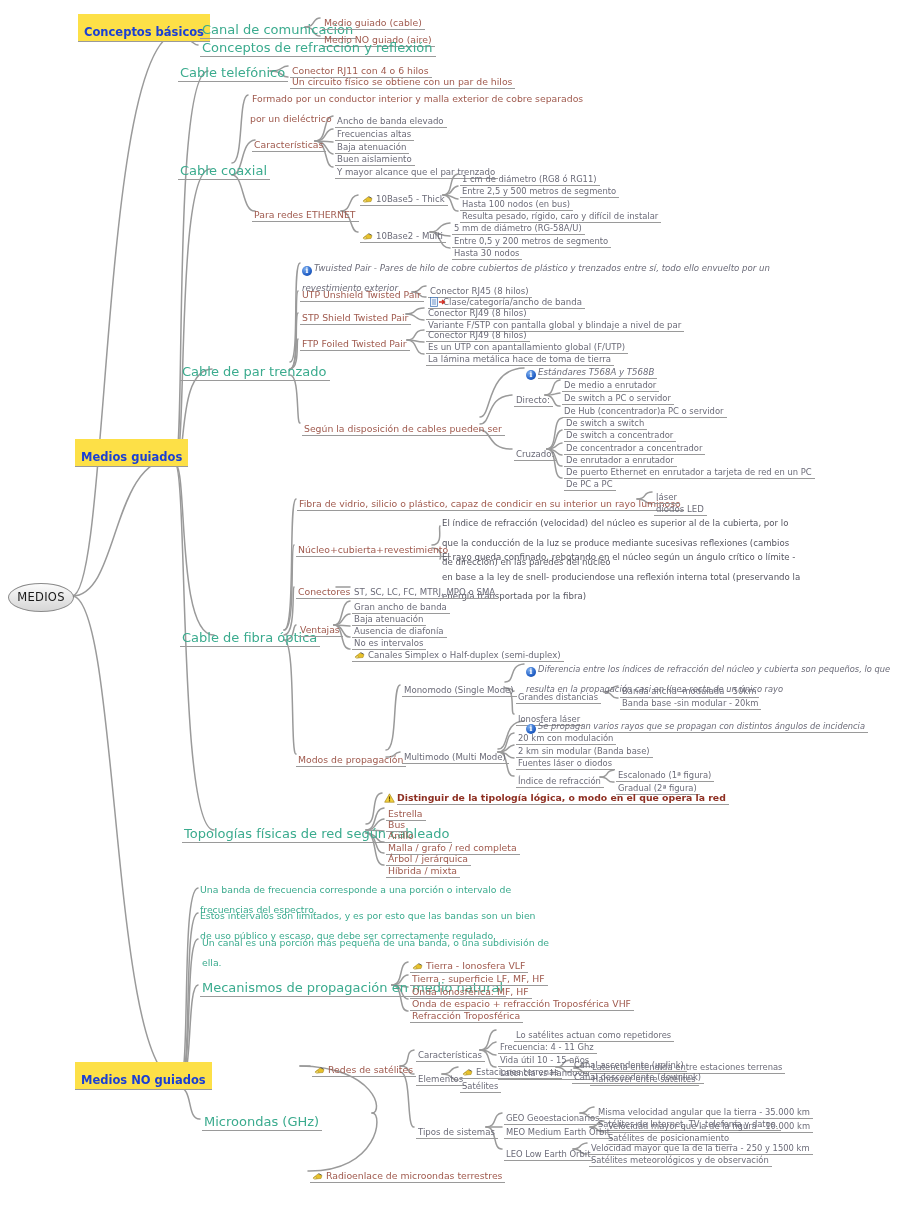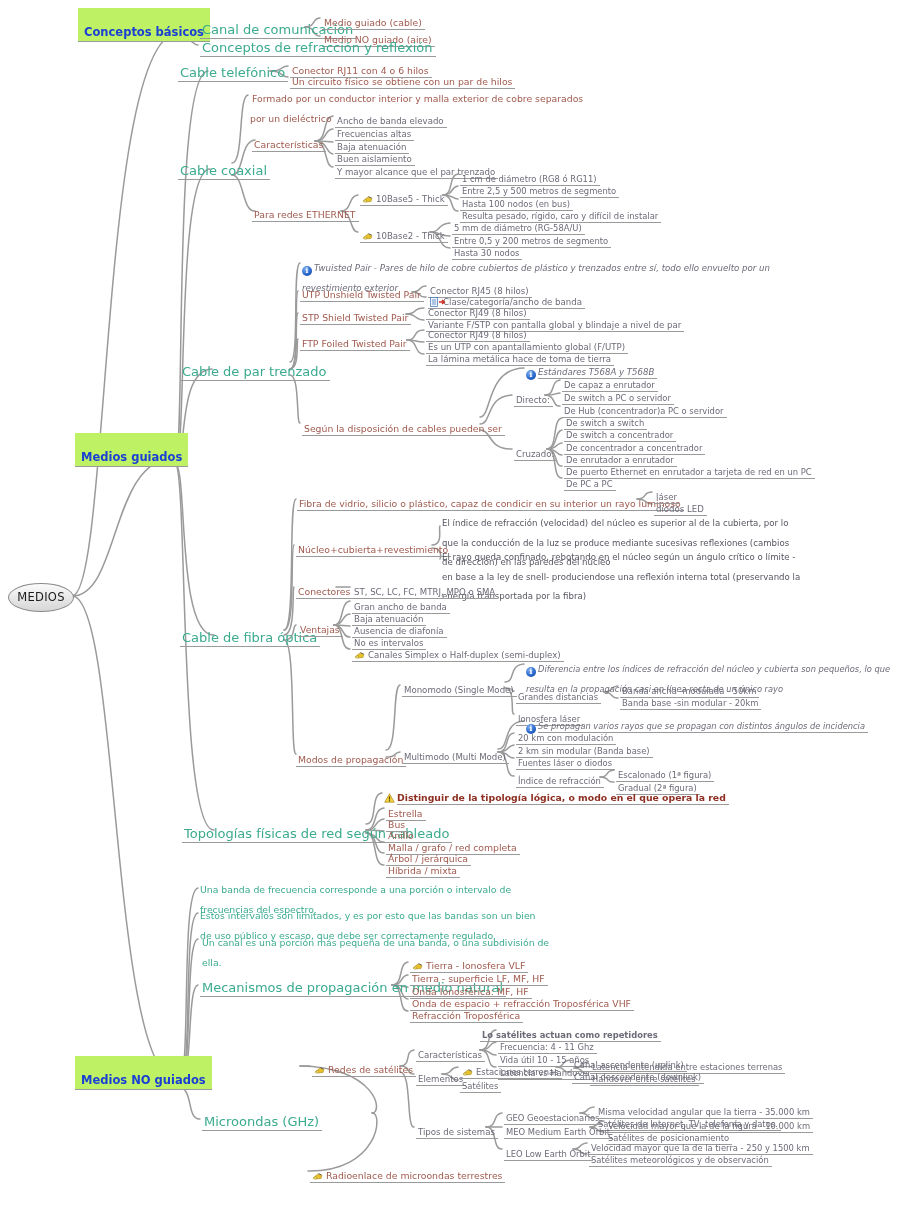--- a/index.html
+++ b/index.html
@@ -17,21 +17,21 @@
     left:8px;top:583px;width:64px;height:27px;
     border:1.4px solid #8a8a8a;border-radius:50%;
     background:linear-gradient(to bottom,#fbfbfb 0%,#eaeaea 45%,#d6d6d6 100%);
     text-align:center;line-height:27px;font-size:11.5px;color:#1a1a1a;
     letter-spacing:.3px;
   }
 
   
   .lvl1{
     font-size:11.5px;font-weight:bold;color:#1a3fd4;
-    background:#bef264;padding:17px 6px 2px 6px;
+    background:#fde047;padding:11px 6px 2px 6px;
     border-bottom:1.6px solid #9a9a9a;
   }
   
   .lvl2{font-size:13px;color:#3bab8e;border-bottom:1.5px solid #9a9a9a;padding:0 3px 1px 2px;}
   
   .lvl3{font-size:9.3px;color:#a05a4e;border-bottom:1.2px solid #9a9a9a;padding:0 3px 1px 2px;}
   
   .lvl4{font-size:8.6px;color:#6b6b78;border-bottom:1.1px solid #9a9a9a;padding:0 3px 1px 2px;}
   
   .lvl5{font-size:8.4px;color:#6b6b78;border-bottom:1.1px solid #9a9a9a;padding:0 3px 1px 2px;}
@@ -300,21 +300,21 @@
 </div>
 <div class="node" style="left:460px;top:205px;">
   <span class="lvl5">Resulta pesado, rígido, caro y difícil de instalar</span>
 </div>
 
 <div class="node" style="left:360px;top:225px;">
   <span class="lvl4"><span class="ico ico-hand"><svg width="12" height="10" viewBox="0 0 12 10">
             <path d="M1.5 6.5 L6 3 L10 4.5 L9 7.5 L3 8 Z" fill="#e8c12a" stroke="#9a7c10" stroke-width=".5"></path>
             <path d="M1 7 L4 5.5 L5 7.5 L2 8.2 Z" fill="#f3df7a" stroke="#9a7c10" stroke-width=".4"></path>
             <path d="M6.5 2.5 L9.5 4" stroke="#4a4a4a" stroke-width=".8"></path>
-          </svg></span><span>10Base2 - Thick</span></span>
+          </svg></span><span>10Base2 - Multi</span></span>
 </div>
 <div class="node" style="left:452px;top:217px;">
   <span class="lvl5">5 mm de diámetro (RG-58A/U)</span>
 </div>
 <div class="node" style="left:452px;top:230px;">
   <span class="lvl5">Entre 0,5 y 200 metros de segmento</span>
 </div>
 <div class="node" style="left:452px;top:242px;">
   <span class="lvl5">Hasta 30 nodos</span>
 </div>
@@ -367,21 +367,21 @@
 <div class="node" style="left:302px;top:418px;">
   <span class="lvl3">Según la disposición de cables pueden ser</span>
 </div>
 <div class="node" style="left:526px;top:361px;">
   <span class="ico ico-info">i</span><span class="ital" style="font-size:8.6px;color:#6b6b78;border-bottom:1.1px solid #9a9a9a;padding:0 3px 1px 0;">Estándares T568A y T568B</span>
 </div>
 <div class="node" style="left:514px;top:389px;">
   <span class="lvl4">Directo:</span>
 </div>
 <div class="node" style="left:562px;top:374px;">
-  <span class="lvl5">De capaz a enrutador</span>
+  <span class="lvl5">De medio a enrutador</span>
 </div>
 <div class="node" style="left:562px;top:387px;">
   <span class="lvl5">De switch a PC o servidor</span>
 </div>
 <div class="node" style="left:562px;top:400px;">
   <span class="lvl5">De Hub (concentrador)a PC o servidor</span>
 </div>
 <div class="node" style="left:514px;top:443px;">
   <span class="lvl4">Cruzado:</span>
 </div>
@@ -576,21 +576,21 @@
   <span class="lvl3"><span class="ico ico-hand"><svg width="12" height="10" viewBox="0 0 12 10">
             <path d="M1.5 6.5 L6 3 L10 4.5 L9 7.5 L3 8 Z" fill="#e8c12a" stroke="#9a7c10" stroke-width=".5"></path>
             <path d="M1 7 L4 5.5 L5 7.5 L2 8.2 Z" fill="#f3df7a" stroke="#9a7c10" stroke-width=".4"></path>
             <path d="M6.5 2.5 L9.5 4" stroke="#4a4a4a" stroke-width=".8"></path>
           </svg></span><span>Redes de satélites</span></span>
 </div>
 
 <div class="node" style="left:416px;top:1044px;">
   <span class="lvl4">Características</span>
 </div>
-<div class="node" style="left:480px;top:1024px;font-weight:bold;">
+<div class="node" style="left:514px;top:1024px;">
   <span class="lvl5">Lo satélites actuan como repetidores</span>
 </div>
 <div class="node" style="left:498px;top:1036px;">
   <span class="lvl5">Frecuencia: 4 - 11 Ghz</span>
 </div>
 <div class="node" style="left:498px;top:1049px;">
   <span class="lvl5">Vida útil 10 - 15 años</span>
 </div>
 <div class="node" style="left:498px;top:1062px;">
   <span class="lvl5">Latencia vs Handover</span>

